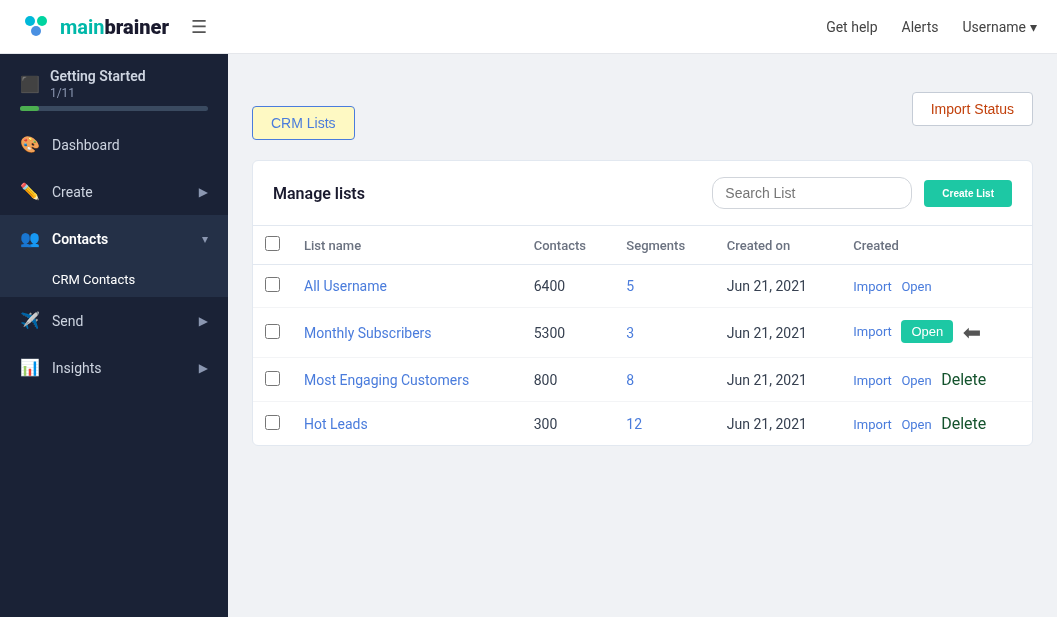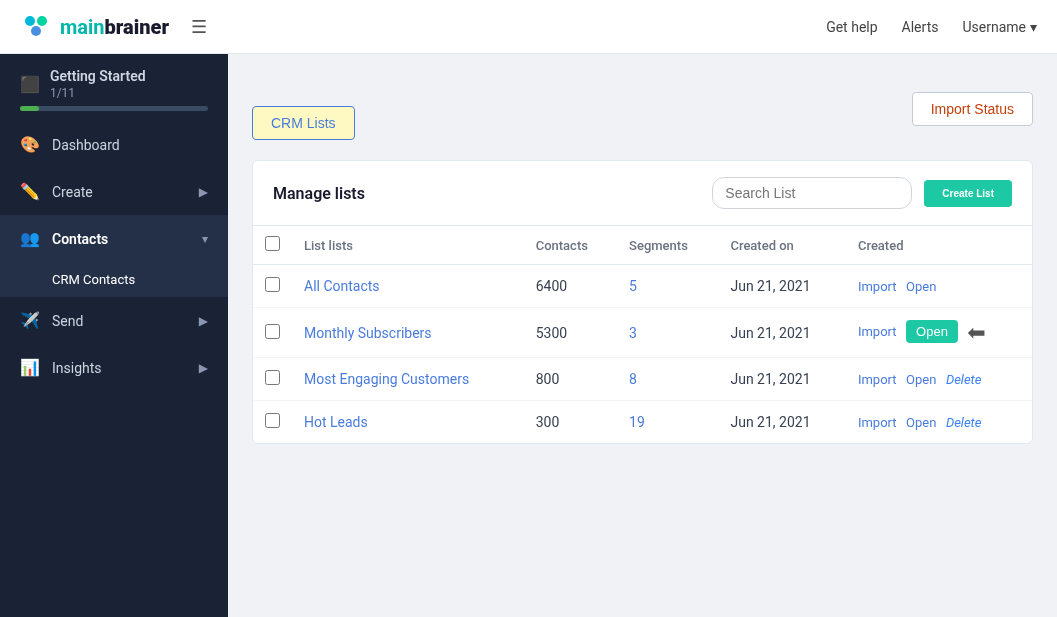--- a/index.html
+++ b/index.html
@@ -87,21 +87,21 @@
     }
 
     
     table { width: 100%; border-collapse: collapse; }
     thead tr { border-top: 1px solid #e2e8f0; border-bottom: 1px solid #e2e8f0; }
     th { padding: 10px 12px; text-align: left; font-size: 13px; color: #6b7280; font-weight: 500; }
     td { padding: 12px 12px; font-size: 14px; color: #374151; border-bottom: 1px solid #f3f4f6; }
     tr:last-child td { border-bottom: none; }
     .link-text { color: #4a7cdc; text-decoration: none; cursor: pointer; }
     .action-link { color: #4a7cdc; font-size: 13px; cursor: pointer; margin-right: 6px; }
-    .delete-link { color: #3b82f6; font-size: 13px; cursor: pointer; font-style: italic; }
+    .delete-link { color: #14532d; font-size: 16px; cursor: pointer; }
 
     
     .open-btn-highlighted {
       background: #1dc8a4; color: #fff; border: none; border-radius: 4px;
       padding: 4px 10px; font-size: 13px; cursor: pointer; font-weight: 500;
     }
 
     
     .cursor-arrow {
       display: inline-block; font-size: 22px; color: #555; margin-left: 6px;
@@ -215,32 +215,32 @@
         <div class="table-header-right">
           <input class="search-input" type="text" placeholder="Search List" style="">
           <button class="create-list-btn">Create List</button>
         </div>
       </div>
 
       <table>
         <thead>
           <tr>
             <th style="width:36px;"><input type="checkbox" style=""></th>
-            <th>List lists</th>
+            <th>List name</th>
             <th>Contacts</th>
             <th>Segments</th>
             <th>Created on</th>
             <th>Created</th>
           </tr>
         </thead>
         <tbody>
 
           <tr>
             <td><input type="checkbox" style=""></td>
-            <td><a class="link-text">All Contacts</a></td>
+            <td><a class="link-text">All Username</a></td>
             <td>6400</td>
             <td><a class="link-text">5</a></td>
             <td>Jun 21, 2021</td>
             <td>
               <a class="action-link">Import</a>
               <a class="action-link">Open</a>
             </td>
           </tr>
 
           <tr>
@@ -266,21 +266,21 @@
               <a class="action-link">Import</a>
               <a class="action-link">Open</a>
               <a class="delete-link">Delete</a>
             </td>
           </tr>
 
           <tr>
             <td><input type="checkbox" style=""></td>
             <td><a class="link-text">Hot Leads</a></td>
             <td>300</td>
-            <td><a class="link-text">19</a></td>
+            <td><a class="link-text">12</a></td>
             <td>Jun 21, 2021</td>
             <td>
               <a class="action-link">Import</a>
               <a class="action-link">Open</a>
               <a class="delete-link">Delete</a>
             </td>
           </tr>
         </tbody>
       </table>
 

